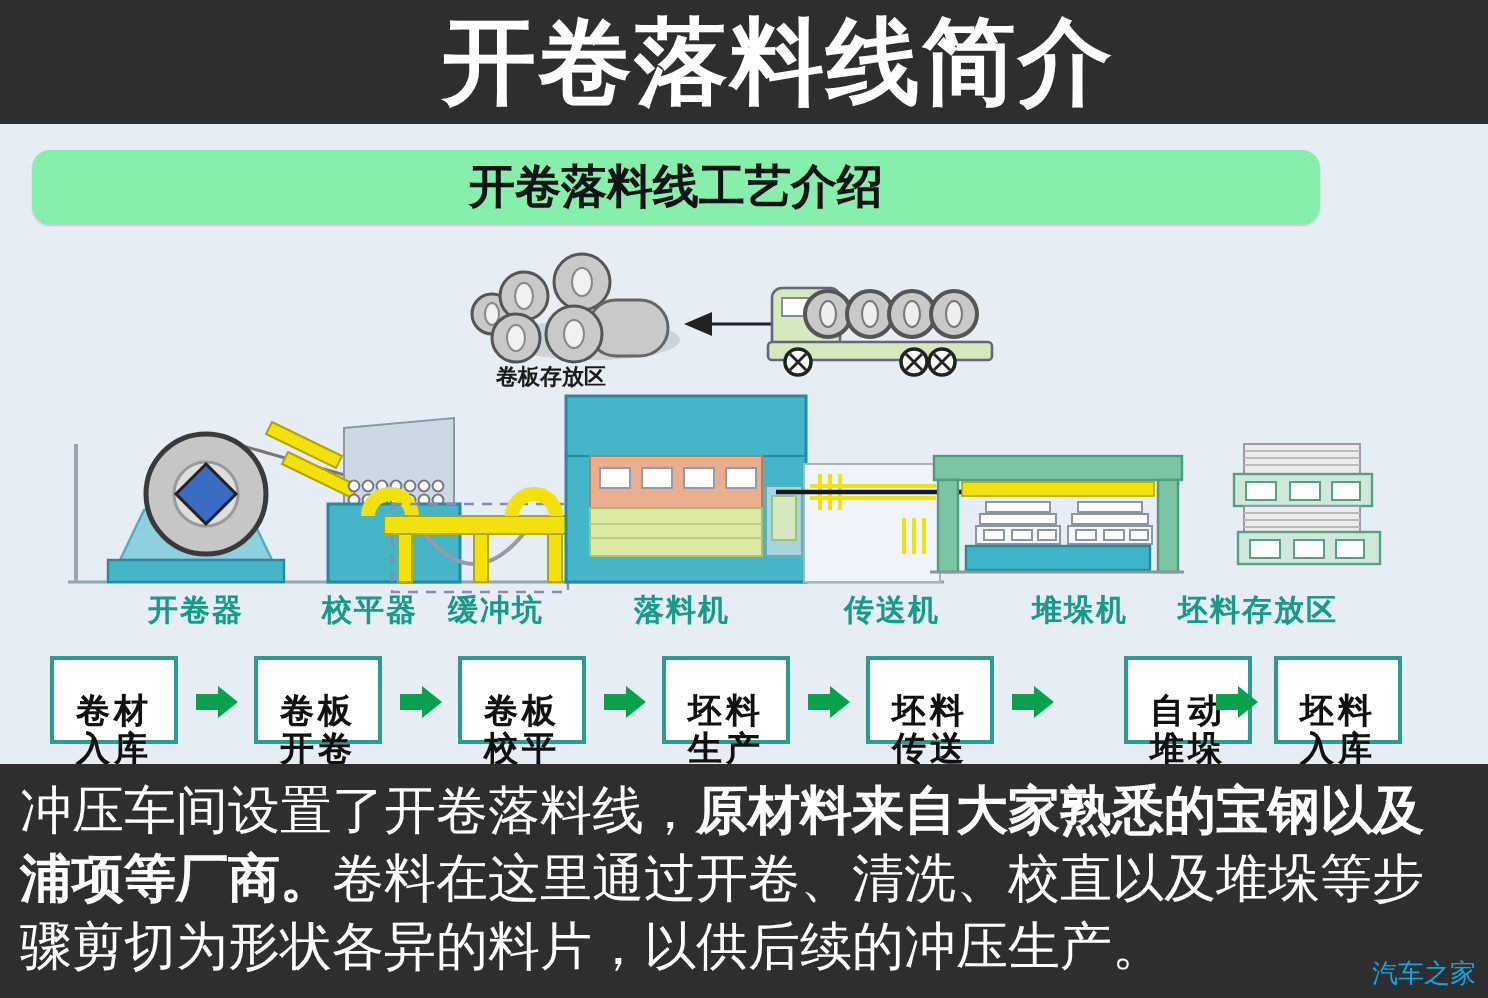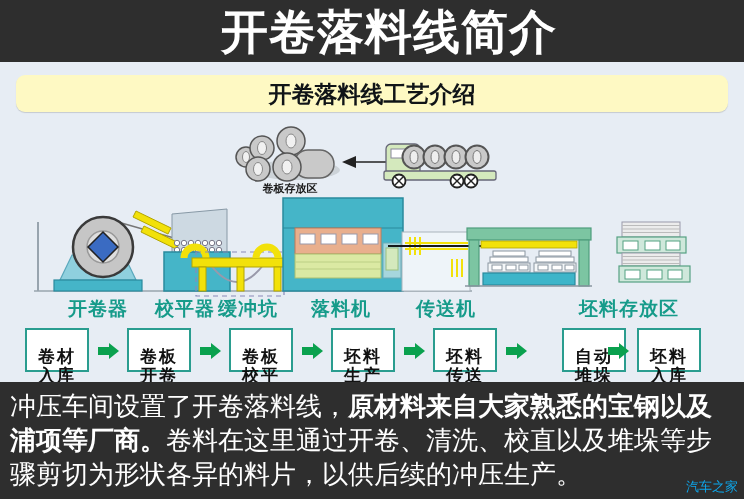--- a/index.html
+++ b/index.html
@@ -6,31 +6,31 @@
   .page{position:relative;width:744px;height:499px;overflow:hidden;
         font-family:"DejaVu Sans","Liberation Sans",sans-serif;}
 
   
   .top-bar{position:absolute;top:0;left:0;width:744px;height:62px;background:#2e2e2e;padding-left:17px;}
   .top-bar h1{margin:0;height:62px;line-height:64px;text-align:center;
               color:#fff;font-size:47px;font-weight:bold;letter-spacing:1px;}
 
   
   .diagram{position:absolute;top:62px;left:0;width:744px;height:320px;background:#e7edf4;}
-  .diagram-title{position:absolute;left:16px;top:13px;width:712px;height:37px;
-                 background:#fef9c3;border-radius:9px;color:#101417;
+  .diagram-title{position:absolute;left:16px;top:13px;width:644px;height:37px;
+                 background:#86efac;border-radius:9px;color:#101417;
                  font-size:23px;font-weight:bold;text-align:center;line-height:38px;
                  box-shadow:0 1px 1px rgba(0,0,0,.15);}
   .machinery-svg{position:absolute;left:0;top:0;}
 
-  .coil-label{position:absolute;left:248px;top:119px;width:84px;text-align:center;
+  .coil-label{position:absolute;left:248px;top:119px;width:84px;
               font-size:11px;font-weight:bold;color:#1c1c1c;}
 
   .m-label{position:absolute;top:234px;height:20px;text-align:center;
-           font-size:19px;font-weight:bold;color:#169b8a;letter-spacing:1px;}
+           font-size:15px;font-weight:bold;color:#169b8a;letter-spacing:1px;}
 
   
   .flow-box{position:absolute;top:266px;width:64px;height:44px;background:#fff;
             border:2px solid #2a9d8f;box-sizing:border-box;text-align:center;
             padding-top:17px;}
   .flow-line{font-size:17px;line-height:19px;font-weight:bold;color:#111;letter-spacing:2px;}
   .flow-arrow{position:absolute;top:285px;width:11px;height:8px;background:#0aa14e;}
   .flow-arrow::after{content:"";position:absolute;left:11px;top:-4px;width:0;height:0;
             border-left:10px solid #0aa14e;border-top:8px solid transparent;
             border-bottom:8px solid transparent;}
@@ -216,20 +216,21 @@
       </g>
     </svg>
 
     <div class="coil-label">卷板存放区</div>
 
     <div class="m-label" style="left:58px;width:80px">开卷器</div>
     <div class="m-label" style="left:208px;width:80px">缓冲坑</div>
     <div class="m-label" style="left:145px;width:80px">校平器</div>
     <div class="m-label" style="left:406px;width:80px">传送机</div>
     <div class="m-label" style="left:301px;width:80px">落料机</div>
+    <div class="m-label" style="left:500px;width:80px">堆垛机</div>
     <div class="m-label" style="left:574px;width:110px">坯料存放区</div>
 
     <div class="flow-box" style="left:25px">
       <div class="flow-line">卷材</div>
       <div class="flow-line">入库</div>
     </div>
     <div class="flow-arrow" style="left:98px"></div>
     <div class="flow-box" style="left:127px">
       <div class="flow-line">卷板</div>
       <div class="flow-line">开卷</div>

